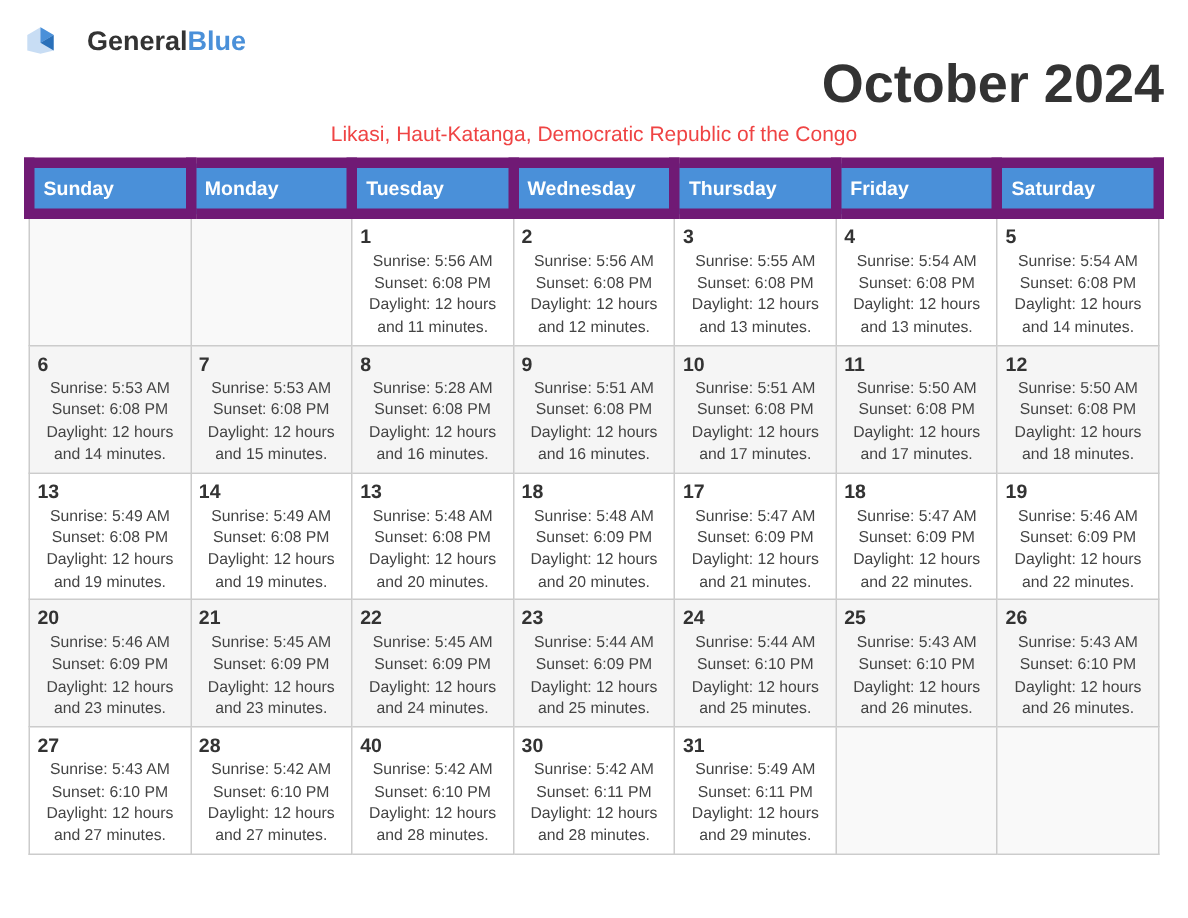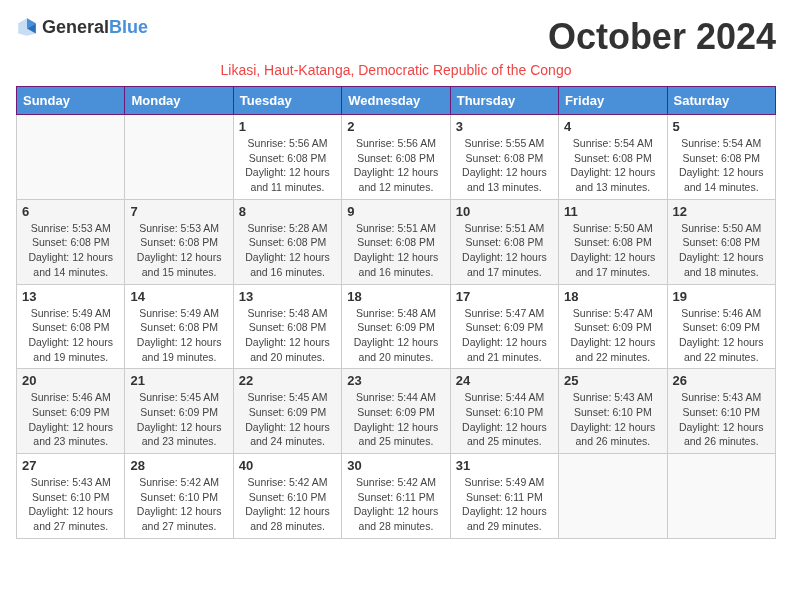--- a/index.html
+++ b/index.html
@@ -12,60 +12,61 @@
     }
     .header-area {
       display: flex;
       justify-content: space-between;
       align-items: flex-start;
       margin-bottom: 4px;
     }
     .logo {
       display: flex;
       align-items: center;
-      gap: 4px;
+      gap: 20px;
     }
     .logo-text-general {
       font-size: 18px;
       font-weight: bold;
       color: #333;
     }
     .logo-text-blue {
       font-size: 18px;
       font-weight: bold;
       color: #4a90d9;
     }
     .logo-icon {
       width: 22px;
       height: 22px;
     }
     .month-title {
       font-size: 36px;
       font-weight: bold;
       color: #333;
       text-align: right;
+      margin-top: 19px;
     }
     .subtitle {
       text-align: center;
       font-size: 14px;
       color: #ef4444;
       margin-bottom: 8px;
     }
     .calendar-table {
       width: 100%;
       border-collapse: collapse;
       border: 1px solid #ccc;
     }
     .calendar-table th {
       background-color: #4a90d9;
       color: #fff;
       text-align: left;
       padding: 6px 6px;
       font-size: 13px;
-      border: 1px solid #701a75;
+      border: 7px solid #701a75;
     }
     .calendar-table td {
       border: 1px solid #ccc;
       vertical-align: top;
       padding: 4px 5px;
       width: calc(100% / 7);
       min-height: 80px;
       height: 80px;
       font-size: 11px;
       color: #333;

